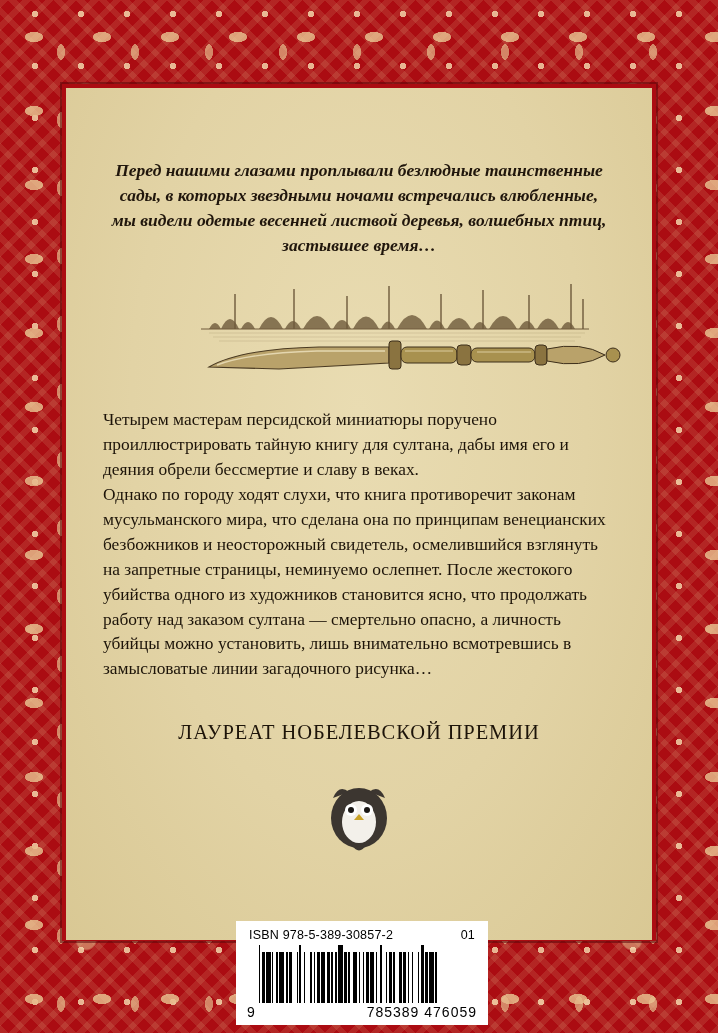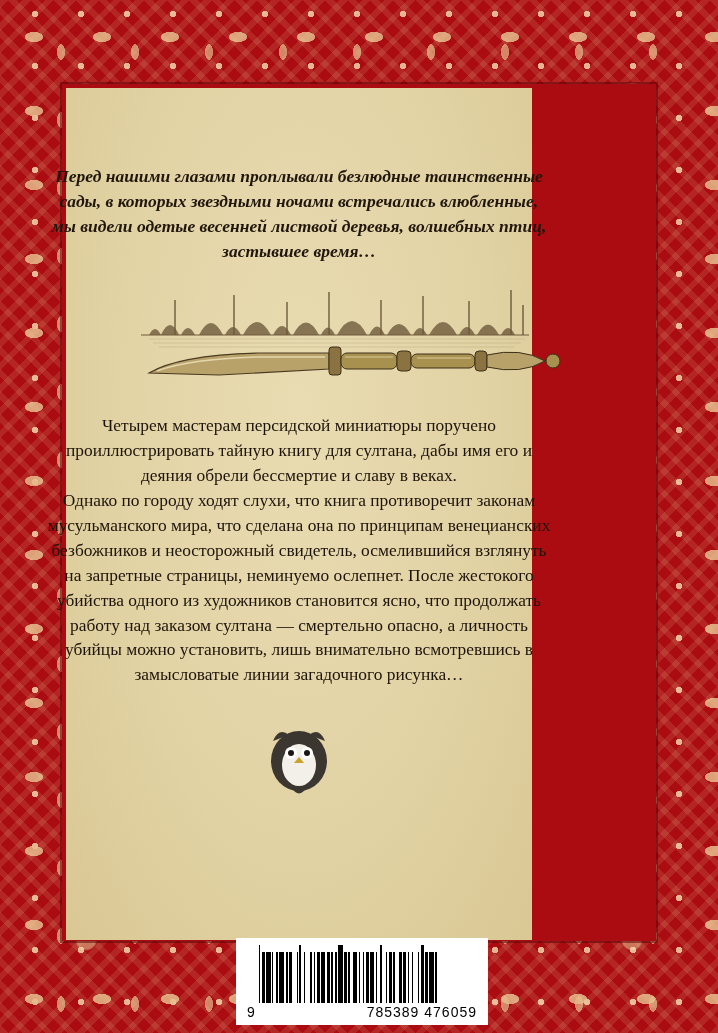--- a/index.html
+++ b/index.html
@@ -65,28 +65,28 @@
     position: absolute;
     left: 62px; top: 84px; right: 62px; bottom: 92px;
     box-shadow: 0 0 0 2px rgba(90,8,10,0.55);
   }
 
   
   .panel {
     position: absolute;
     left: 66px;
     top: 88px;
-    width: 466px;
+    width: 586px;
     height: 852px;
     background:
       radial-gradient(ellipse at 50% 38%, #e9dcb2 0%, #e2d3a5 55%, #d9c894 100%);
     display: flex;
     flex-direction: column;
     align-items: center;
-    padding: 18px;
+    padding: 12px;
     box-sizing: border-box;
   }
 
   .epigraph {
     width: 500px;
     margin-top: 58px;
     text-align: center;
     font-style: italic;
     font-weight: bold;
     font-size: 17.5px;
@@ -100,21 +100,21 @@
     width: 540px;
     height: 120px;
     margin-top: 14px;
     position: relative;
   }
   .engraving svg { display: block; }
 
   .blurb {
     width: 512px;
     margin-top: 16px;
-    text-align: center;
+    text-align: left;
     font-size: 17.4px;
     line-height: 1.43;
     color: #1d1409;
   }
   .blurb p { margin: 0; }
   .blurb .indent { display: block; }
 
   .award {
     margin-top: 40px;
     text-align: center;
@@ -250,39 +250,44 @@
           <path d="M316 80 H364 M388 81 H442" stroke="#efe3c0" stroke-width="1.2" opacity="0.7"></path>
         </g>
       </svg>
     </div>
 
     <div class="blurb">
       <p>Четырем мастерам персидской миниатюры поручено проиллюстрировать тайную книгу для султана, дабы имя его и деяния обрели бессмертие и славу в веках.</p>
       <p class="indent">Однако по городу ходят слухи, что книга противоречит законам мусульманского мира, что сделана она по принципам венецианских безбожников и неосторожный свидетель, осмелившийся взглянуть на запретные страницы, неминуемо ослепнет. После жестокого убийства одного из художников становится ясно, что продолжать работу над заказом султана — смертельно опасно, а личность убийцы можно установить, лишь внимательно всмотревшись в замысловатые линии загадочного рисунка…</p>
     </div>
 
+    <div class="award">ЛАУРЕАТ НОБЕЛЕВСКОЙ ПРЕМИИ</div>
 
     <div class="publisher-logo">
       <svg width="92" height="86" viewBox="0 0 92 86" xmlns="http://www.w3.org/2000/svg" aria-hidden="true">
         <ellipse cx="46" cy="40" rx="28" ry="30" fill="#3c3630"></ellipse>
         <path d="M20 20 q6-14 16-6 z" fill="#3c3630"></path>
         <path d="M72 20 q-6-14-16-6 z" fill="#3c3630"></path>
         <ellipse cx="46" cy="44" rx="17" ry="21" fill="#f3f0ea"></ellipse>
         <circle cx="38" cy="32" r="6" fill="#ffffff"></circle>
         <circle cx="54" cy="32" r="6" fill="#ffffff"></circle>
         <circle cx="38" cy="32" r="3" fill="#1a1714"></circle>
         <circle cx="54" cy="32" r="3" fill="#1a1714"></circle>
         <path d="M46 36 l-5 6 h10 z" fill="#c9a227"></path>
         <path d="M40 66 q6 10 12 0" fill="none" stroke="#3c3630" stroke-width="3"></path>
       </svg>
     </div>
 
   </div>
 
   <div class="barcode-box">
+    <div class="isbn-line">
+      <span>ISBN 978-5-389-30857-2</span>
+      <span>01</span>
+    </div>
     <div class="bars" id="bars">
         <i style="width: 1.45px; background: rgb(0, 0, 0); height: 100%;"></i>
         <i style="width: 1.45px; background: transparent; height: 88%;"></i>
         <i style="width: 2.9px; background: rgb(0, 0, 0); height: 88%;"></i>
         <i style="width: 1.45px; background: transparent; height: 88%;"></i>
         <i style="width: 4.35px; background: rgb(0, 0, 0); height: 88%;"></i>
         <i style="width: 1.45px; background: transparent; height: 88%;"></i>
         <i style="width: 1.45px; background: rgb(0, 0, 0); height: 88%;"></i>
         <i style="width: 2.9px; background: transparent; height: 88%;"></i>
         <i style="width: 1.45px; background: rgb(0, 0, 0); height: 88%;"></i>

